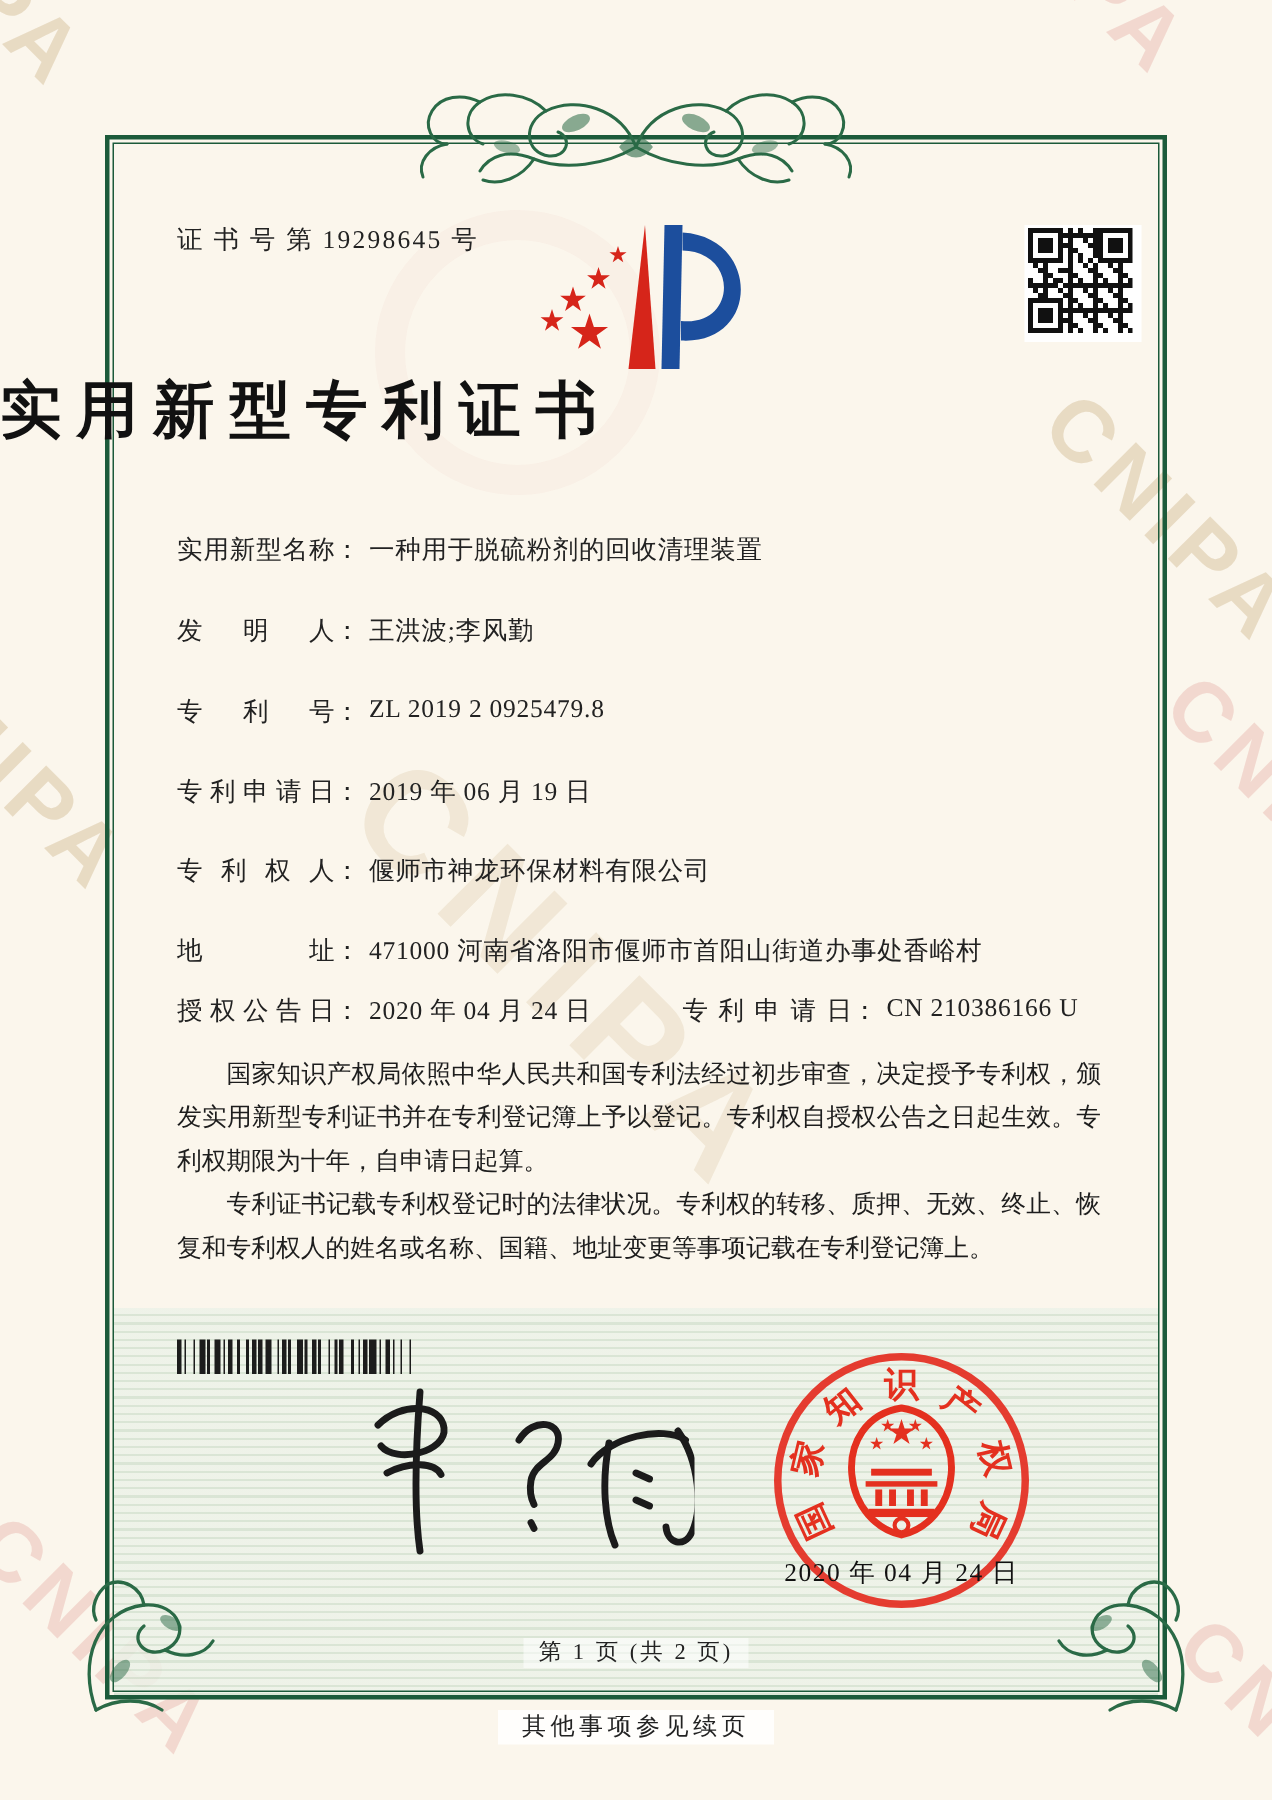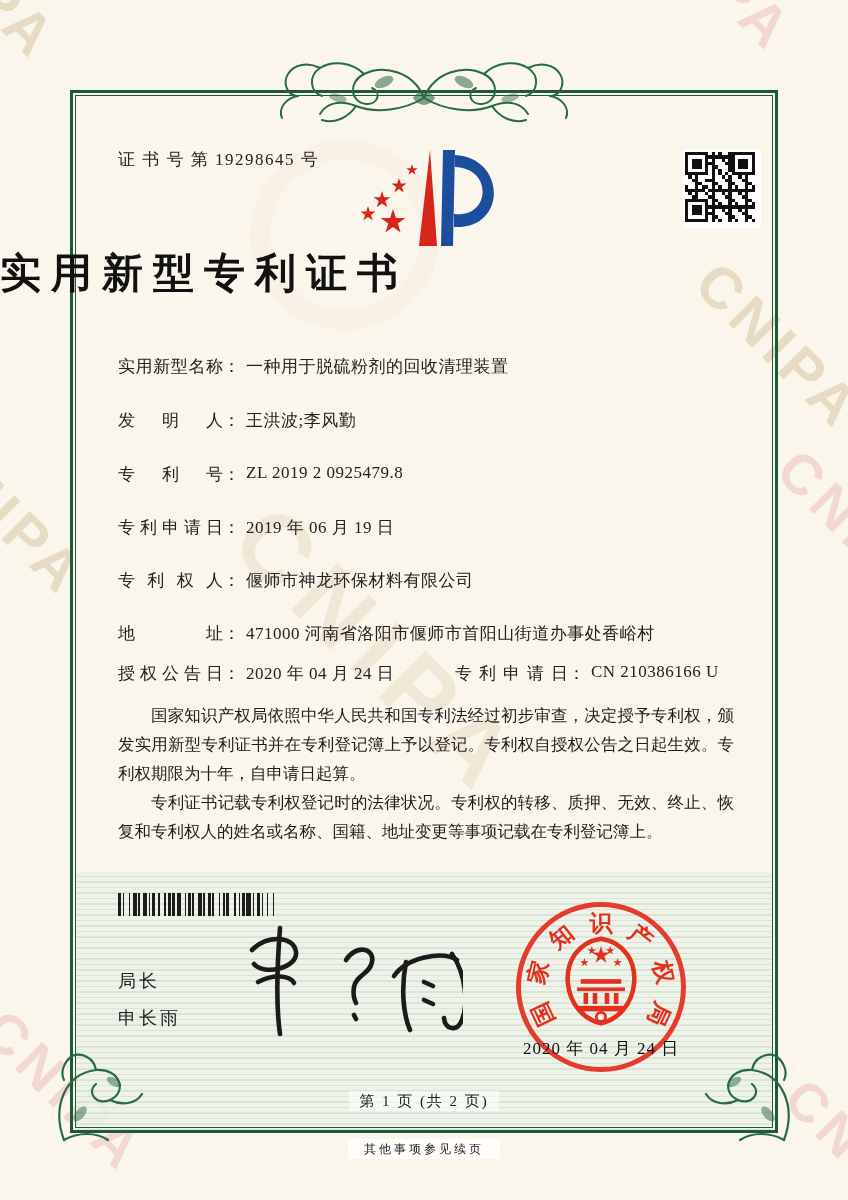--- a/index.html
+++ b/index.html
@@ -91,21 +91,21 @@
   .seal-date{
     position:absolute;left:-8px;right:-8px;top:140px;text-align:center;
     font-size:17px;color:#111;letter-spacing:1px;white-space:nowrap;
   }
   
   .page-footer{
     position:absolute;left:0;right:0;top:1092px;text-align:center;font-size:15px;
   }
   .page-footer span{background:rgba(255,255,255,.55);padding:2px 10px;letter-spacing:2px;}
   .continuation{
-    position:absolute;left:0;right:0;top:1141px;text-align:center;font-size:12px;font-family:Liberation Serif, serif;
+    position:absolute;left:0;right:0;top:1141px;text-align:center;font-size:16px;font-family:Liberation Serif, serif;
   }
   .continuation span{background:rgba(255,255,255,.85);padding:3px 16px;letter-spacing:3px;}
   
   .orn{position:absolute;pointer-events:none;}
 </style>
 </head>
 <body>
 
 <div class="page">
 
@@ -522,24 +522,20 @@
       <i style="width: 3.1px; background: rgb(28, 28, 28);"></i>
       <i style="width: 1.55px; background: transparent;"></i>
       <i style="width: 1.55px; background: rgb(28, 28, 28);"></i>
       <i style="width: 3.1px; background: transparent;"></i>
       <i style="width: 1.55px; background: rgb(28, 28, 28);"></i>
       <i style="width: 4.65px; background: transparent;"></i>
       <i style="width: 1.55px; background: rgb(28, 28, 28);"></i>
       <i style="width: 3.1px; background: transparent;"></i>
     </div>
 
-  <div class="signer">
-    <div>局长</div>
-    <div>申长雨</div>
-  </div>
 
   <svg class="signature" width="235" height="115" viewBox="0 0 235 115">
     <g stroke="#1b1b1b" stroke-width="4.6" fill="none" stroke-linecap="round" stroke-linejoin="round">
       <path d="M52,6 C50,32 47,78 52,112"></path>
       <path d="M24,28 C40,12 66,14 68,30 C70,46 36,54 26,42"></path>
       <path d="M30,60 C45,52 62,53 66,61"></path>
       <path d="M118,38 C128,22 147,26 144,40 C142,52 128,53 126,65 C125,71 126,77 128,81"></path>
       <path d="M126,93 L128,97"></path>
       <path d="M166,54 C178,36 214,28 229,38"></path>
       <path d="M178,40 C173,66 175,92 182,108"></path>

